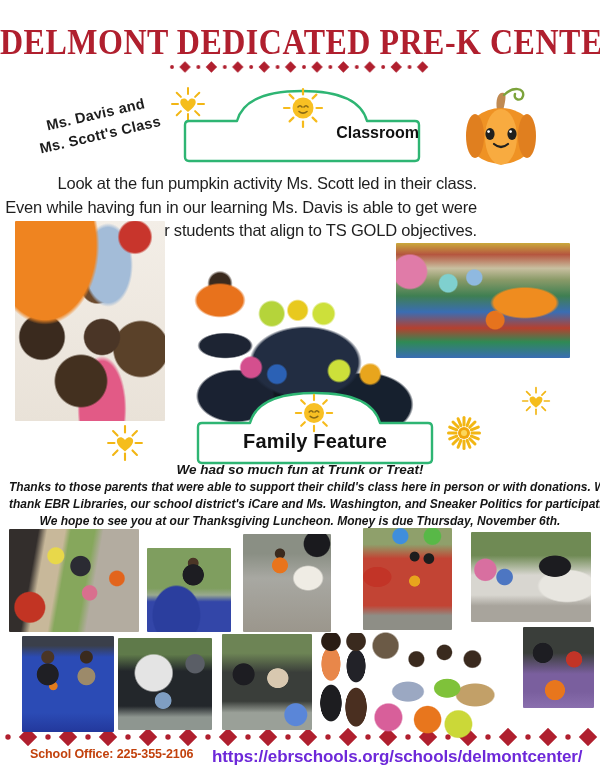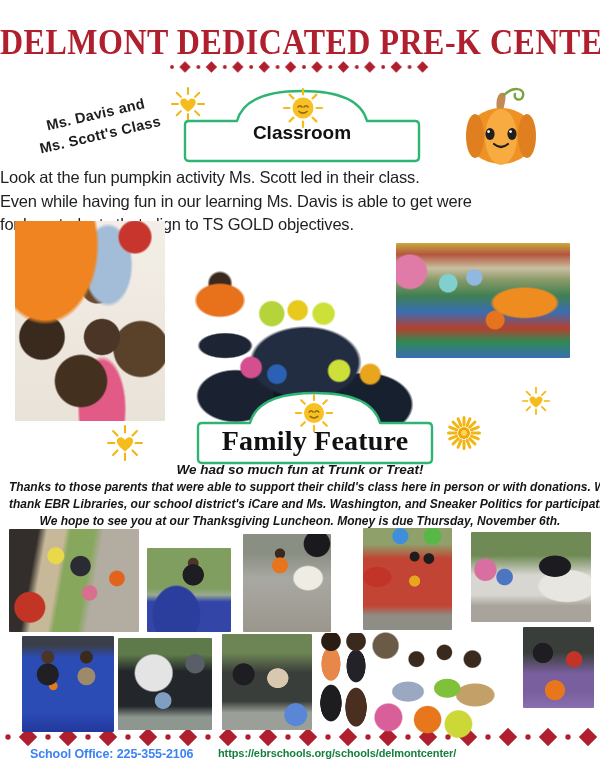--- a/index.html
+++ b/index.html
@@ -12,35 +12,35 @@
          font-family:"Liberation Serif",serif;font-weight:bold;font-size:32px;
          color:#b01f2e;letter-spacing:.5px;transform:scaleY(1.12);white-space:nowrap;}
 
   
   .class-label{left:18px;top:104px;width:160px;text-align:center;
                transform:rotate(-13deg);font-size:14.5px;font-weight:bold;
                color:#1c1c1c;line-height:21px;letter-spacing:.3px;}
 
   
   .banner-text{text-align:center;font-weight:bold;color:#111;}
-  .spot-text{left:185px;top:123px;width:234px;font-size:19px;line-height:19px;}
-  .fam-text{left:196px;top:426px;width:238px;font-size:28px;line-height:30px;letter-spacing:.2px;font-family:Liberation Serif, serif;}
-
-  
-  .spot-body{left:0;top:166px;width:477px;text-align:left;font-size:16.5px;
+  .spot-text{left:185px;top:123px;width:234px;font-size:16px;line-height:19px;text-align:right;}
+  .fam-text{left:196px;top:426px;width:238px;font-size:20px;line-height:30px;letter-spacing:.2px;}
+
+  
+  .spot-body{left:0;top:172px;width:477px;text-align:right;font-size:16.5px;
              line-height:23.5px;color:#1f1f1f;letter-spacing:-.2px;font-weight:500;}
   .fam-sub{left:0;top:462px;width:600px;text-align:center;font-size:13.5px;
            font-weight:bold;font-style:italic;color:#151515;}
   .fam-body{left:0;top:479px;width:600px;text-align:center;font-size:12.4px;
             font-weight:bold;font-style:italic;color:#151515;line-height:17px;}
   .fam-body div{white-space:nowrap;transform:scaleX(.97);transform-origin:center;}
 
   
-  .footer-phone{left:30px;top:747px;font-size:12.5px;font-weight:bold;color:#3b82f6;letter-spacing:-.1px;}
-  .footer-url{left:218px;top:747px;font-size:11px;font-weight:bold;color:#15803d;letter-spacing:-.1px;}
+  .footer-phone{left:30px;top:747px;font-size:12.5px;font-weight:bold;color:#c2410c;letter-spacing:-.1px;}
+  .footer-url{left:212px;top:747px;font-size:17px;font-weight:bold;color:#6d28d9;letter-spacing:-.1px;}
 
   
   .photo{position:absolute;border-radius:1px;}
   .cutout{background:none;}
 
   .p-class-left{left:15px;top:221px;width:150px;height:200px;
     background:
       radial-gradient(circle at 80% 8%, #c8352c 0 7%, transparent 8%),
       radial-gradient(ellipse at 20% 12%, #ef8420 0 30%, transparent 32%),
       radial-gradient(ellipse at 62% 22%, #a3bcd8 0 17%, transparent 19%),

